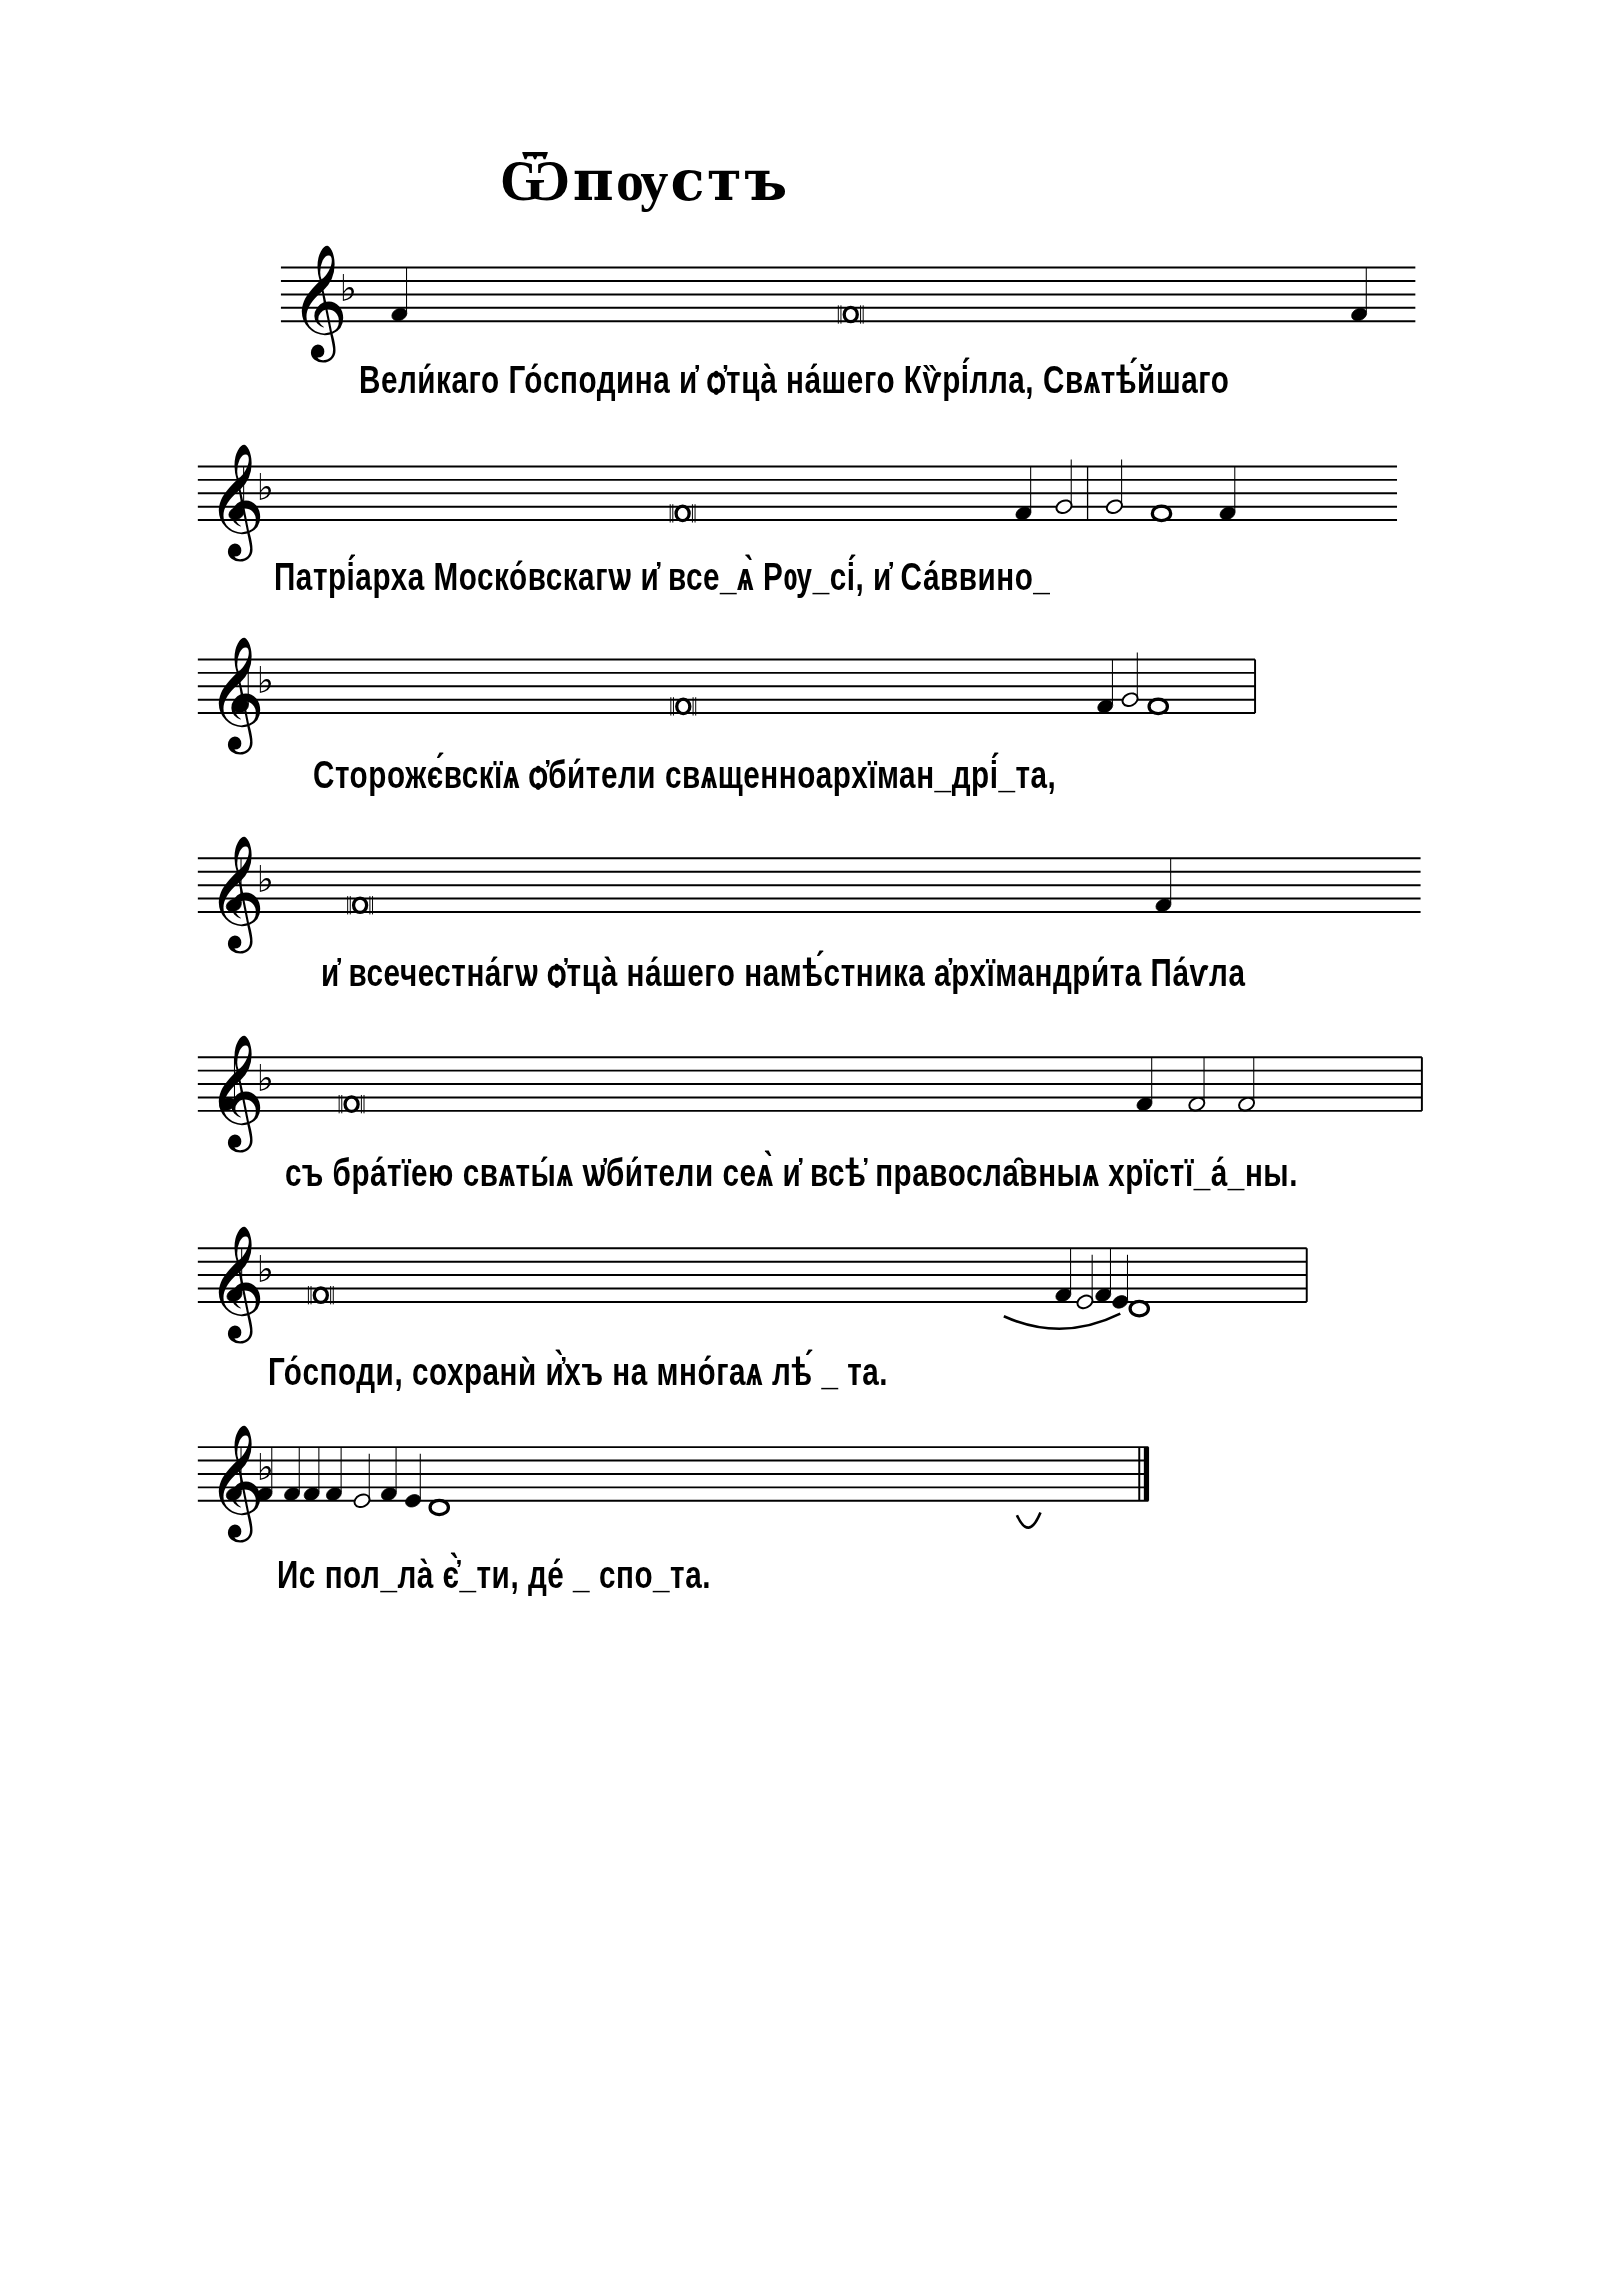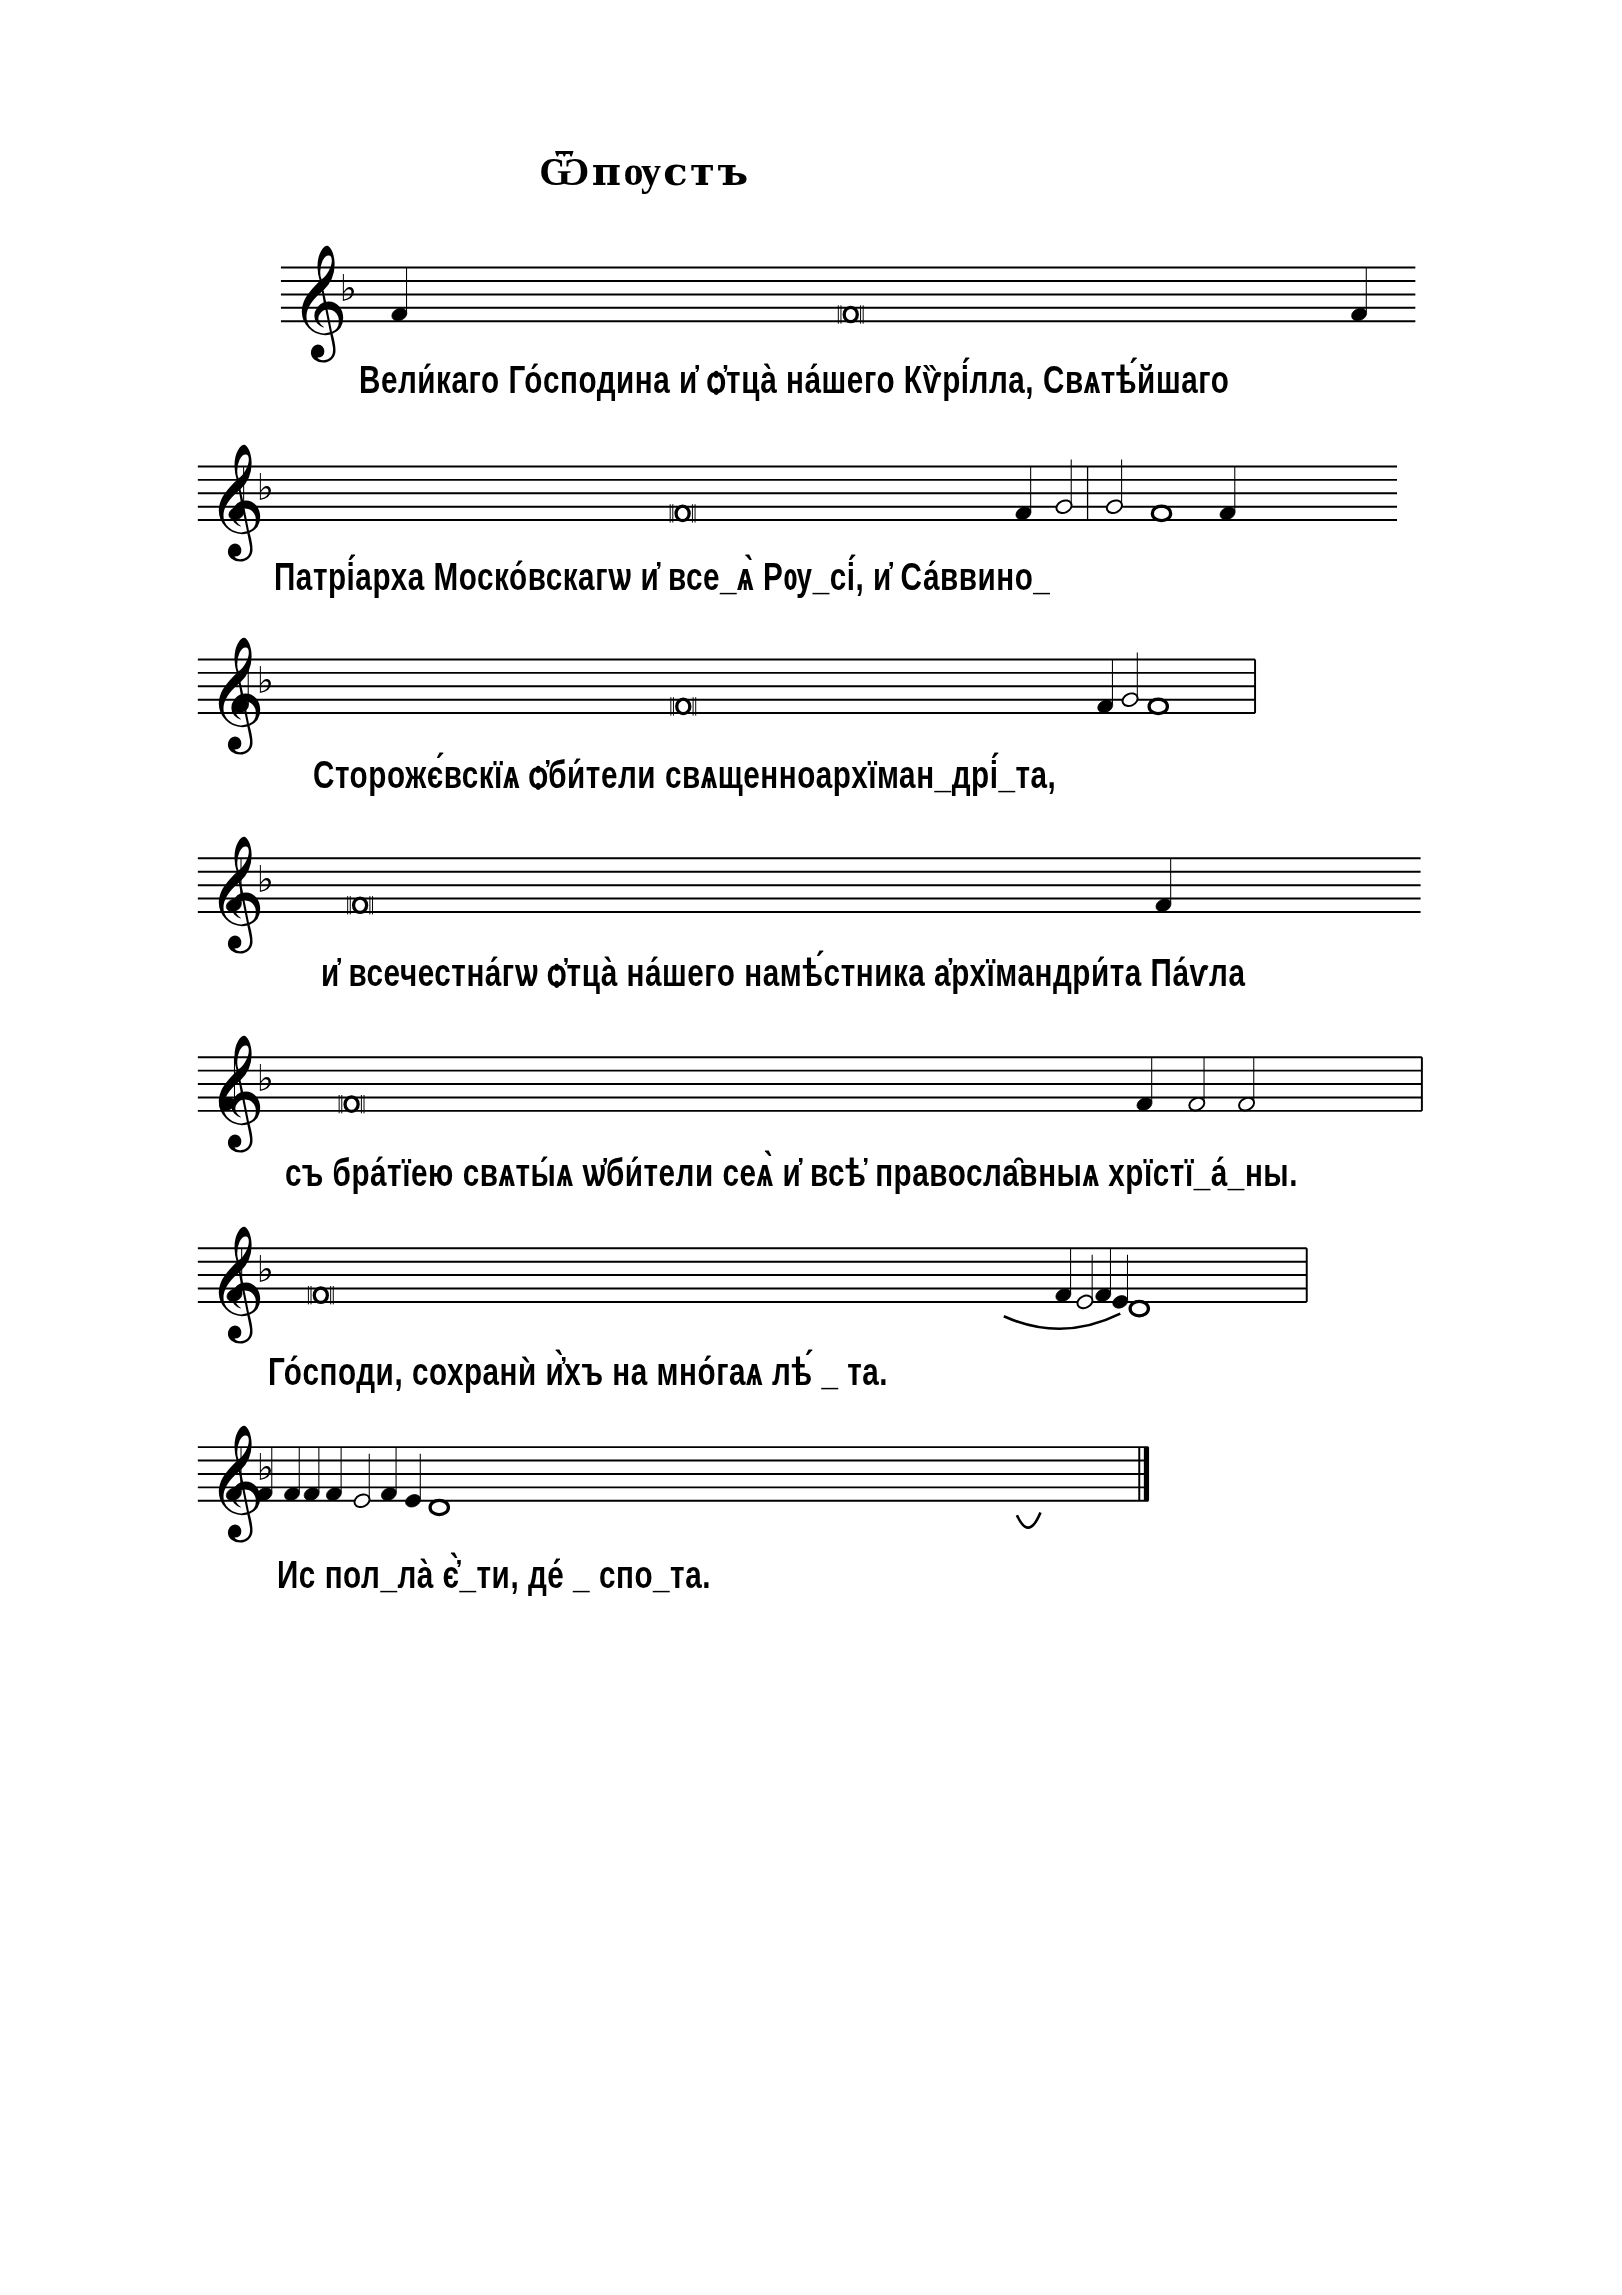--- a/index.html
+++ b/index.html
@@ -1,19 +1,19 @@
 <!DOCTYPE html>
 <html style="font-size:10.5px"><head>
 <meta charset="utf-8">
 <style>
   html, body { margin: 0; padding: 0; background: #ffffff; }
   body { width: 1623px; height: 2295px; position: relative; overflow: hidden;
          font-family: "DejaVu Serif", serif; color: #000; }
   #title { position: absolute; left: 0; width: 1290px; top: 147px; text-align: center;
-           font-family: "DejaVu Serif", serif; font-weight: bold; font-size: 40px; letter-spacing: 2.6px; }
+           font-family: "DejaVu Serif", serif; font-weight: bold; font-size: 56px; letter-spacing: 2.6px; }
   svg#score { position: absolute; left: 0; top: 0; }
   .lyric { position: absolute; font-family: "Liberation Sans Narrow", "Liberation Sans", sans-serif;
            font-weight: bold; font-size: 38px; transform: scaleX(0.78); transform-origin: left top;
            white-space: pre; letter-spacing: 0.7px; }
 </style>
 </head>
 <body>
 
 <div id="title">Ѿпѹстъ</div>
 

